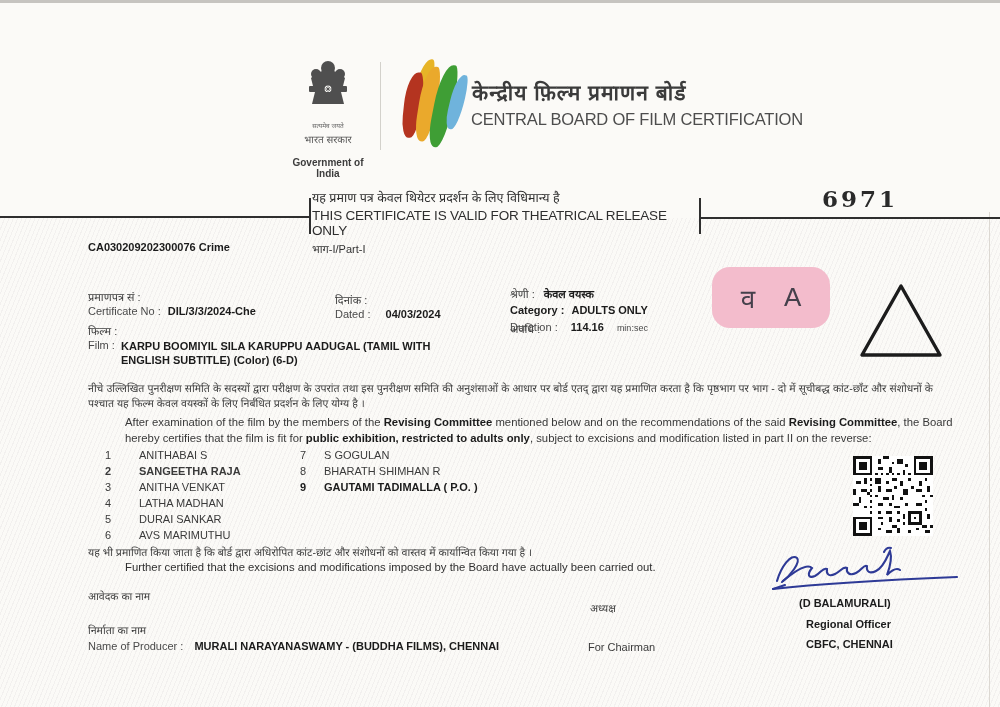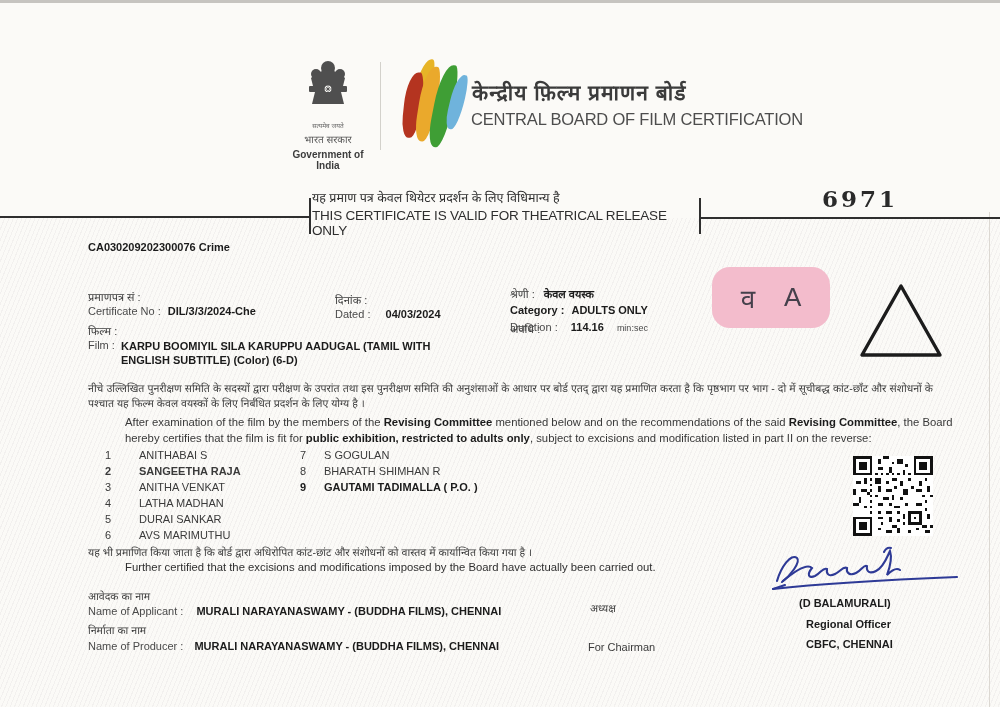--- a/index.html
+++ b/index.html
@@ -19,21 +19,21 @@
   .wrap { white-space:normal; }
   .hi   { color:#3c3c3c; }
   .b    { font-weight:bold; color:#1b1b1b; }
   .lbl  { color:#4a4a4a; }
 
   
   .emblem-box { position:absolute; left:282px; top:58px; width:92px; text-align:center; }
   .emblem-svg { display:block; margin:0 auto; }
   .satyameva { font-size:6.5px; color:#6a6a6a; margin-top:1px; }
   .bharat    { font-size:10px; color:#555; margin-top:2px; }
-  .govt      { font-size:10px; font-weight:bold; color:#3c3c3c; margin-top:3px; }
+  .govt      { font-size:10px; font-weight:bold; color:#3c3c3c; margin-top:11px; }
   .hdr-divider { position:absolute; left:380px; top:62px; width:1px; height:88px; background:#d3d1cb; }
   .logo-box { position:absolute; left:400px; top:56px; width:76px; height:98px; }
   .leaf { position:absolute; }
   .board-hi { position:absolute; left:472px; top:78px; font-size:21px; font-weight:bold; color:#3b3b3b; letter-spacing:1px; }
   .board-en { position:absolute; left:471px; top:110px; font-size:16.5px; color:#4d4d4d; letter-spacing:-0.2px; }
 
   
   .rule-left  { position:absolute; left:0;   top:216px; width:310px; height:2px; background:#2f2f2f; }
   .rule-right { position:absolute; left:699px; top:217px; width:301px; height:2px; background:#2f2f2f; }
   .bar-left   { position:absolute; left:309px; top:198px; width:2px; height:36px; background:#2f2f2f; }
@@ -108,20 +108,21 @@
   <div class="board-en">CENTRAL BOARD OF FILM CERTIFICATION</div>
 
   <div class="rule-left"></div>
   <div class="rule-right"></div>
   <div class="bar-left"></div>
   <div class="bar-right"></div>
 
   <div class="band-box">
     <div class="band-hi">यह प्रमाण पत्र केवल थियेटर प्रदर्शन के लिए विधिमान्य है</div>
     <div class="band-en">THIS CERTIFICATE IS VALID FOR THEATRICAL RELEASE ONLY</div>
+    <div class="band-part">भाग-I/Part-I</div>
   </div>
 
   <div class="serial">6971</div>
 
   <div class="t b fs11" style="left:88px; top:241px;">CA030209202300076 Crime</div>
 
   <div class="t hi fs11" style="left:88px; top:289px;">प्रमाणपत्र सं  :</div>
   <div class="t fs11" style="left:88px; top:305px;">
     <span class="lbl">Certificate No :</span>
     <span class="b" style="margin-left:4px;">DIL/3/3/2024-Che</span>
@@ -273,24 +274,20 @@
         <rect x="23" y="26" width="1" height="1"></rect>
         <rect x="26" y="27" width="2" height="1"></rect>
         <rect x="28" y="25" width="1" height="1"></rect>
     </g>
   </svg>
 
   <div class="t hi fs105" style="left:88px; top:545px;">यह भी प्रमाणित किया जाता है कि बोर्ड द्वारा अधिरोपित कांट-छांट और संशोधनों को वास्तव में कार्यान्वित किया गया है ।</div>
   <div class="t fs113" style="left:88px; top:561px; color:#2f2f2f;">Further certified that the excisions and modifications imposed by the Board have actually been carried out.</div>
 
   <div class="t hi fs105" style="left:88px; top:589px;">आवेदक का नाम</div>
-  <div class="t fs11" style="left:88px; top:605px;">
-    <span class="lbl">Name of Applicant :</span>
-    <span class="b" style="margin-left:10px;">MURALI NARAYANASWAMY - (BUDDHA FILMS), CHENNAI</span>
-  </div>
   <div class="t hi fs105" style="left:88px; top:623px;">निर्माता का नाम</div>
   <div class="t fs11" style="left:88px; top:640px;">
     <span class="lbl">Name of Producer :</span>
     <span class="b" style="margin-left:8px;">MURALI NARAYANASWAMY - (BUDDHA FILMS), CHENNAI</span>
   </div>
 
   <div class="t hi fs105" style="left:590px; top:601px;">अध्यक्ष</div>
   <div class="t fs11" style="left:588px; top:641px;">For Chairman</div>
 
   <svg class="sig-svg" width="200" height="52" viewBox="0 0 200 52">

